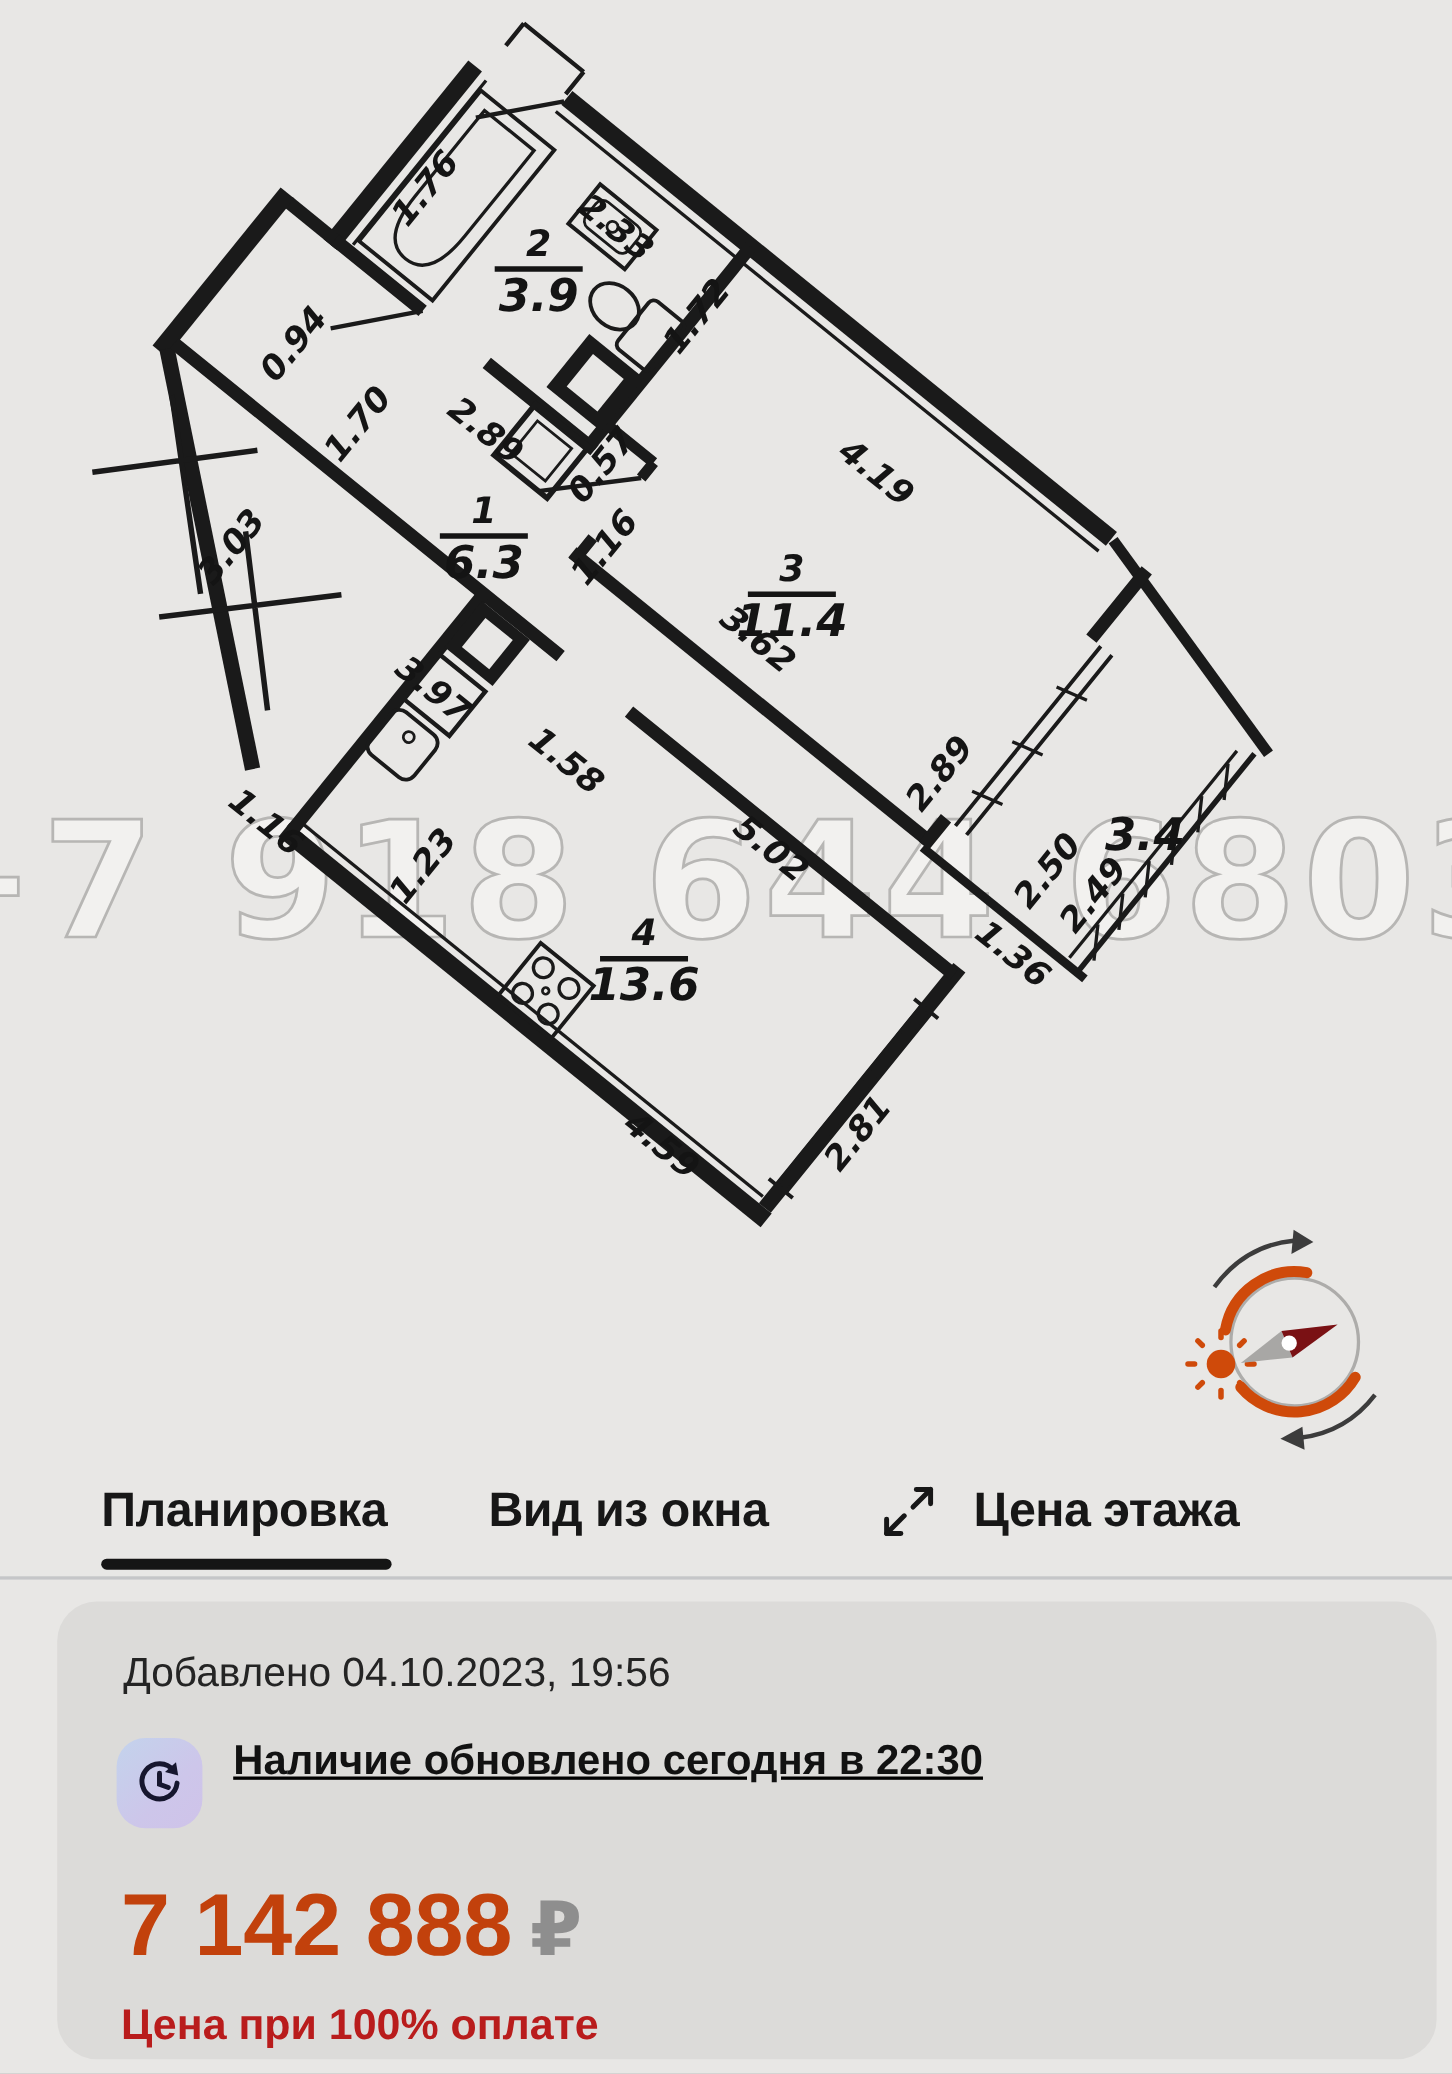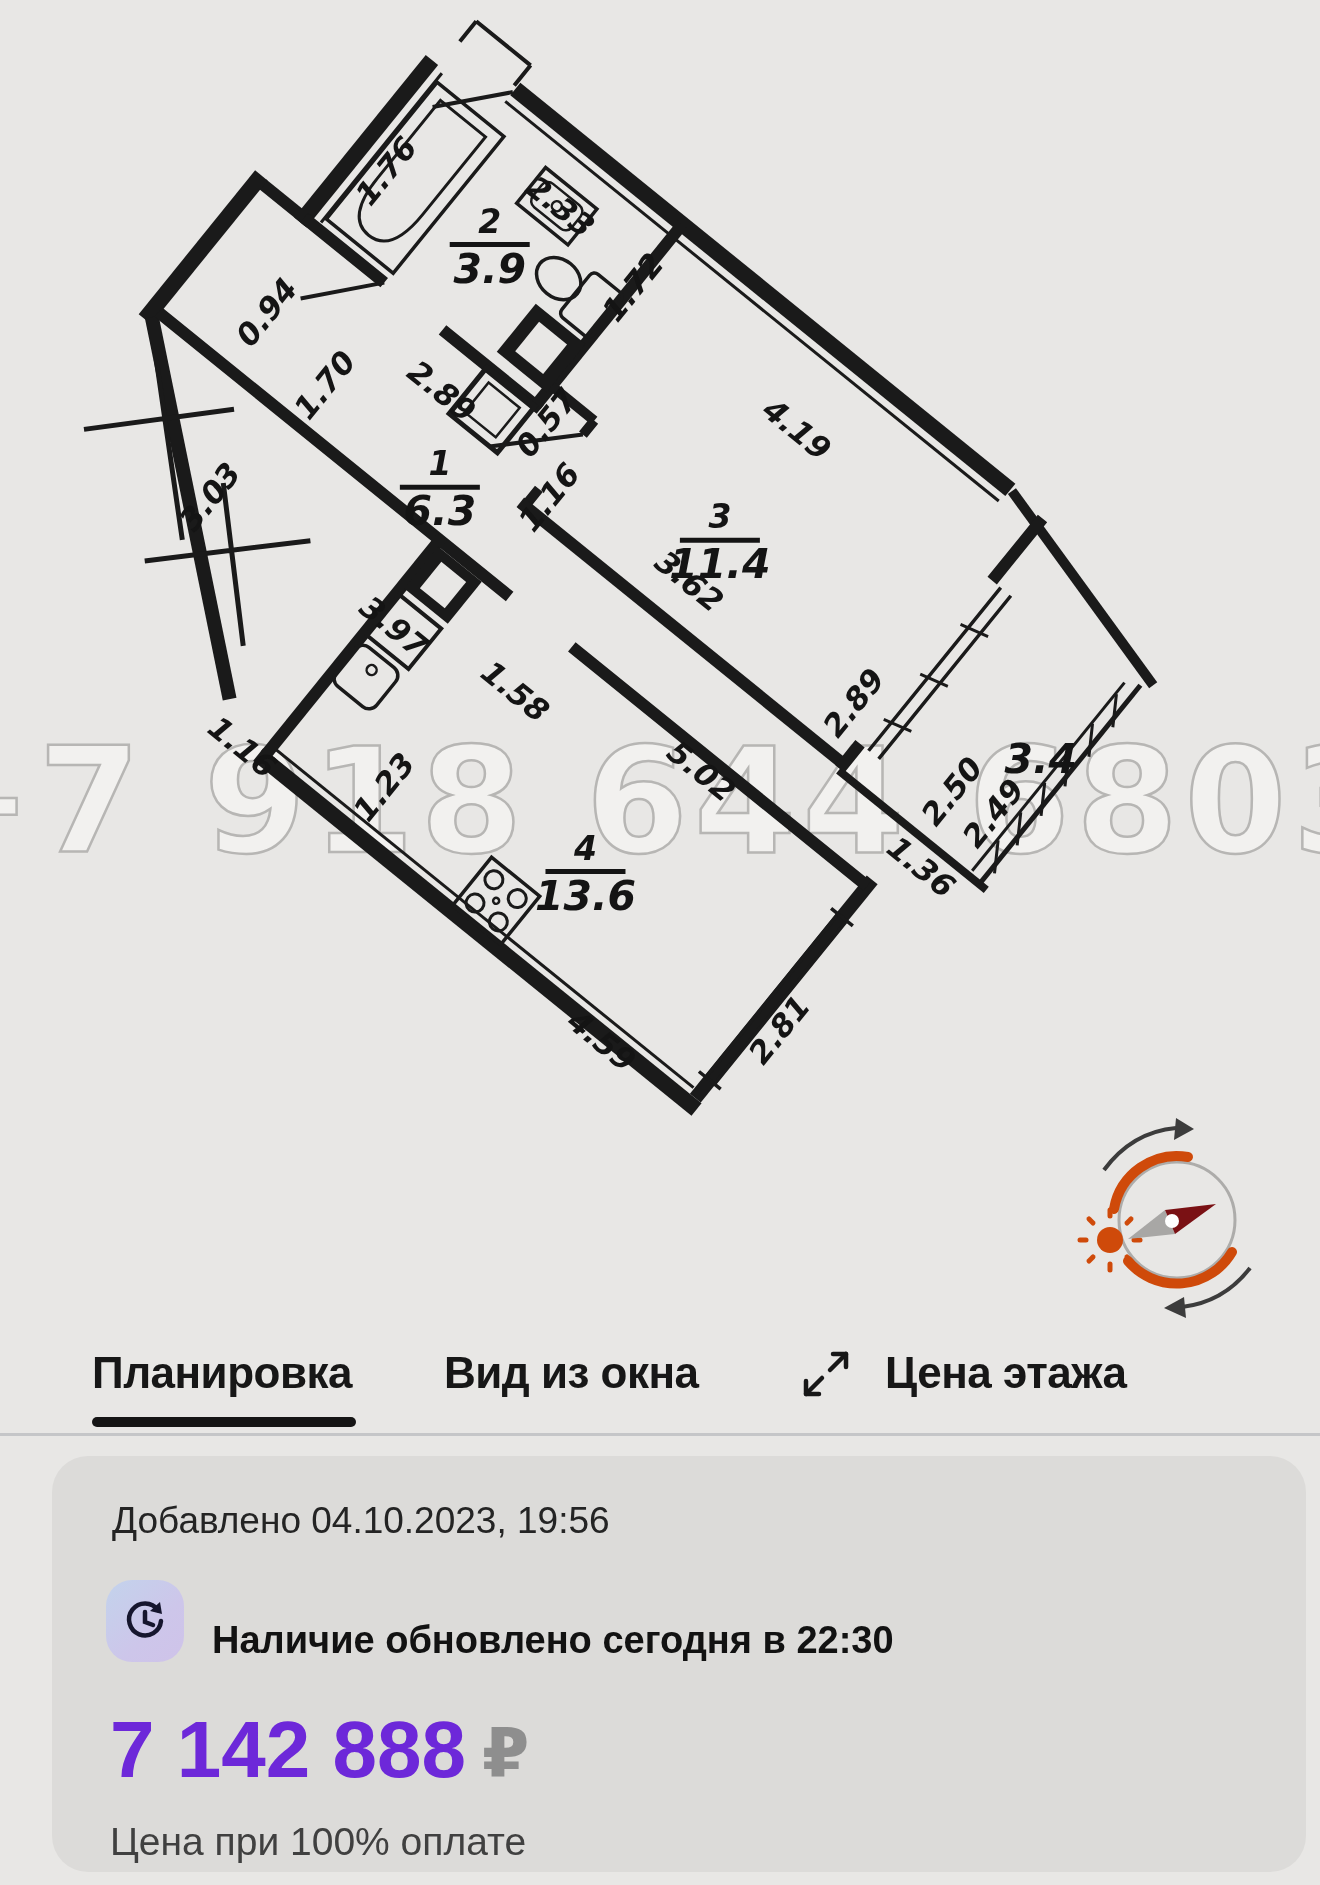--- a/index.html
+++ b/index.html
@@ -11,27 +11,27 @@
   .tab{position:absolute;top:8px;font-size:44px;font-weight:700;color:#171717;letter-spacing:-0.5px;white-space:nowrap;}
   .tab.t1{left:92px;}
   .tab.t2{left:444px;}
   .tab.t3{left:885px;}
   .expand{position:absolute;left:800px;top:8px;width:52px;height:52px;}
   .underline{position:absolute;left:92px;top:1417px;width:264px;height:10px;border-radius:5px;background:#151515;}
   .divider{position:absolute;left:0;top:1433px;width:1320px;height:3px;background:#c5c6c8;}
   
   .card{position:absolute;left:52px;top:1456px;width:1254px;height:416px;border-radius:36px;background:#dcdbd9;}
   .added{position:absolute;left:60px;top:44px;font-size:37px;color:#242424;}
-  .avail-row{position:absolute;left:54px;top:124px;display:flex;align-items:flex-end;}
+  .avail-row{position:absolute;left:54px;top:124px;display:flex;align-items:flex-start;text-decoration:underline;}
   .squircle{width:78px;height:82px;border-radius:26px;background:linear-gradient(135deg,#c3d3ec 0%,#cdc6ea 60%,#cfc3e9 100%);display:flex;align-items:center;justify-content:center;flex:0 0 auto;}
   .avail-text{margin-left:28px;font-size:38px;font-weight:600;color:#121212;white-space:nowrap;}
   .price-row{position:absolute;left:58px;top:248px;display:flex;align-items:baseline;}
-  .price{font-size:80px;font-weight:800;color:#6d28d9;letter-spacing:0;}
+  .price{font-size:80px;font-weight:800;color:#c2410c;letter-spacing:0;}
   .rub{font-size:68px;font-weight:700;color:#8e8e8e;margin-left:16px;}
-  .note{position:absolute;left:58px;top:364px;font-size:39px;font-weight:400;color:#404040;}
+  .note{position:absolute;left:58px;top:364px;font-size:39px;font-weight:700;color:#b91c1c;}
   svg text{font-family:"DejaVu Sans","Liberation Sans",sans-serif;}
   .dim{font-size:31px;font-style:italic;font-weight:600;fill:#141414;}
   .rnum{font-size:33px;font-style:italic;font-weight:700;fill:#141414;}
   .rarea{font-size:41px;font-style:italic;font-weight:700;fill:#141414;}
 </style>
 </head>
 <body>
 
 <div class="screen">
 

